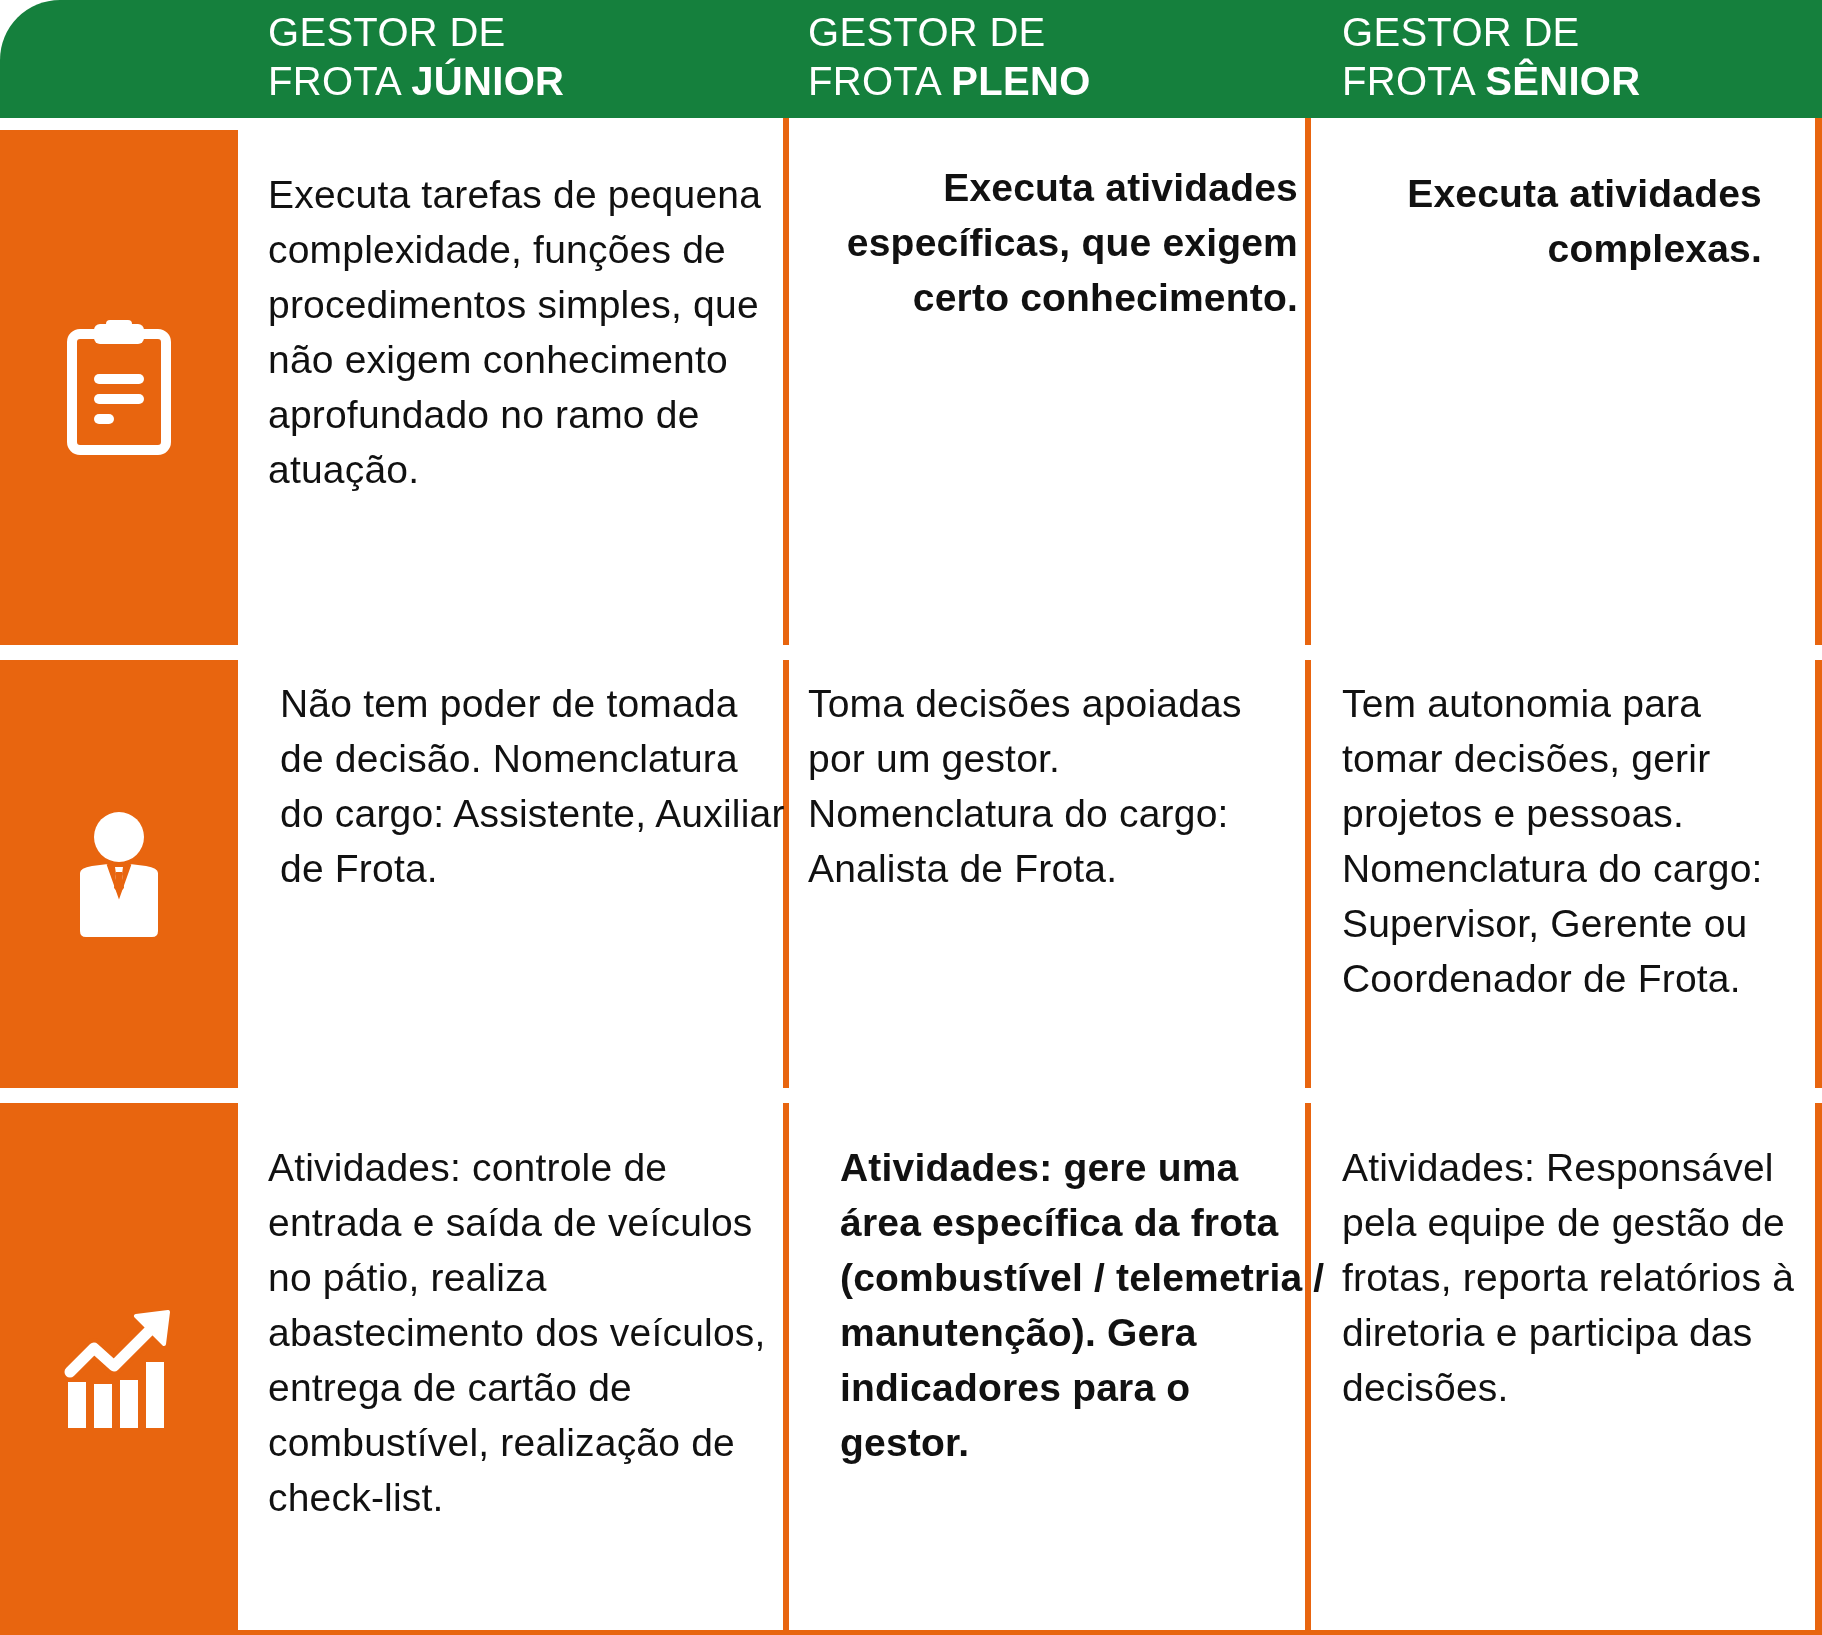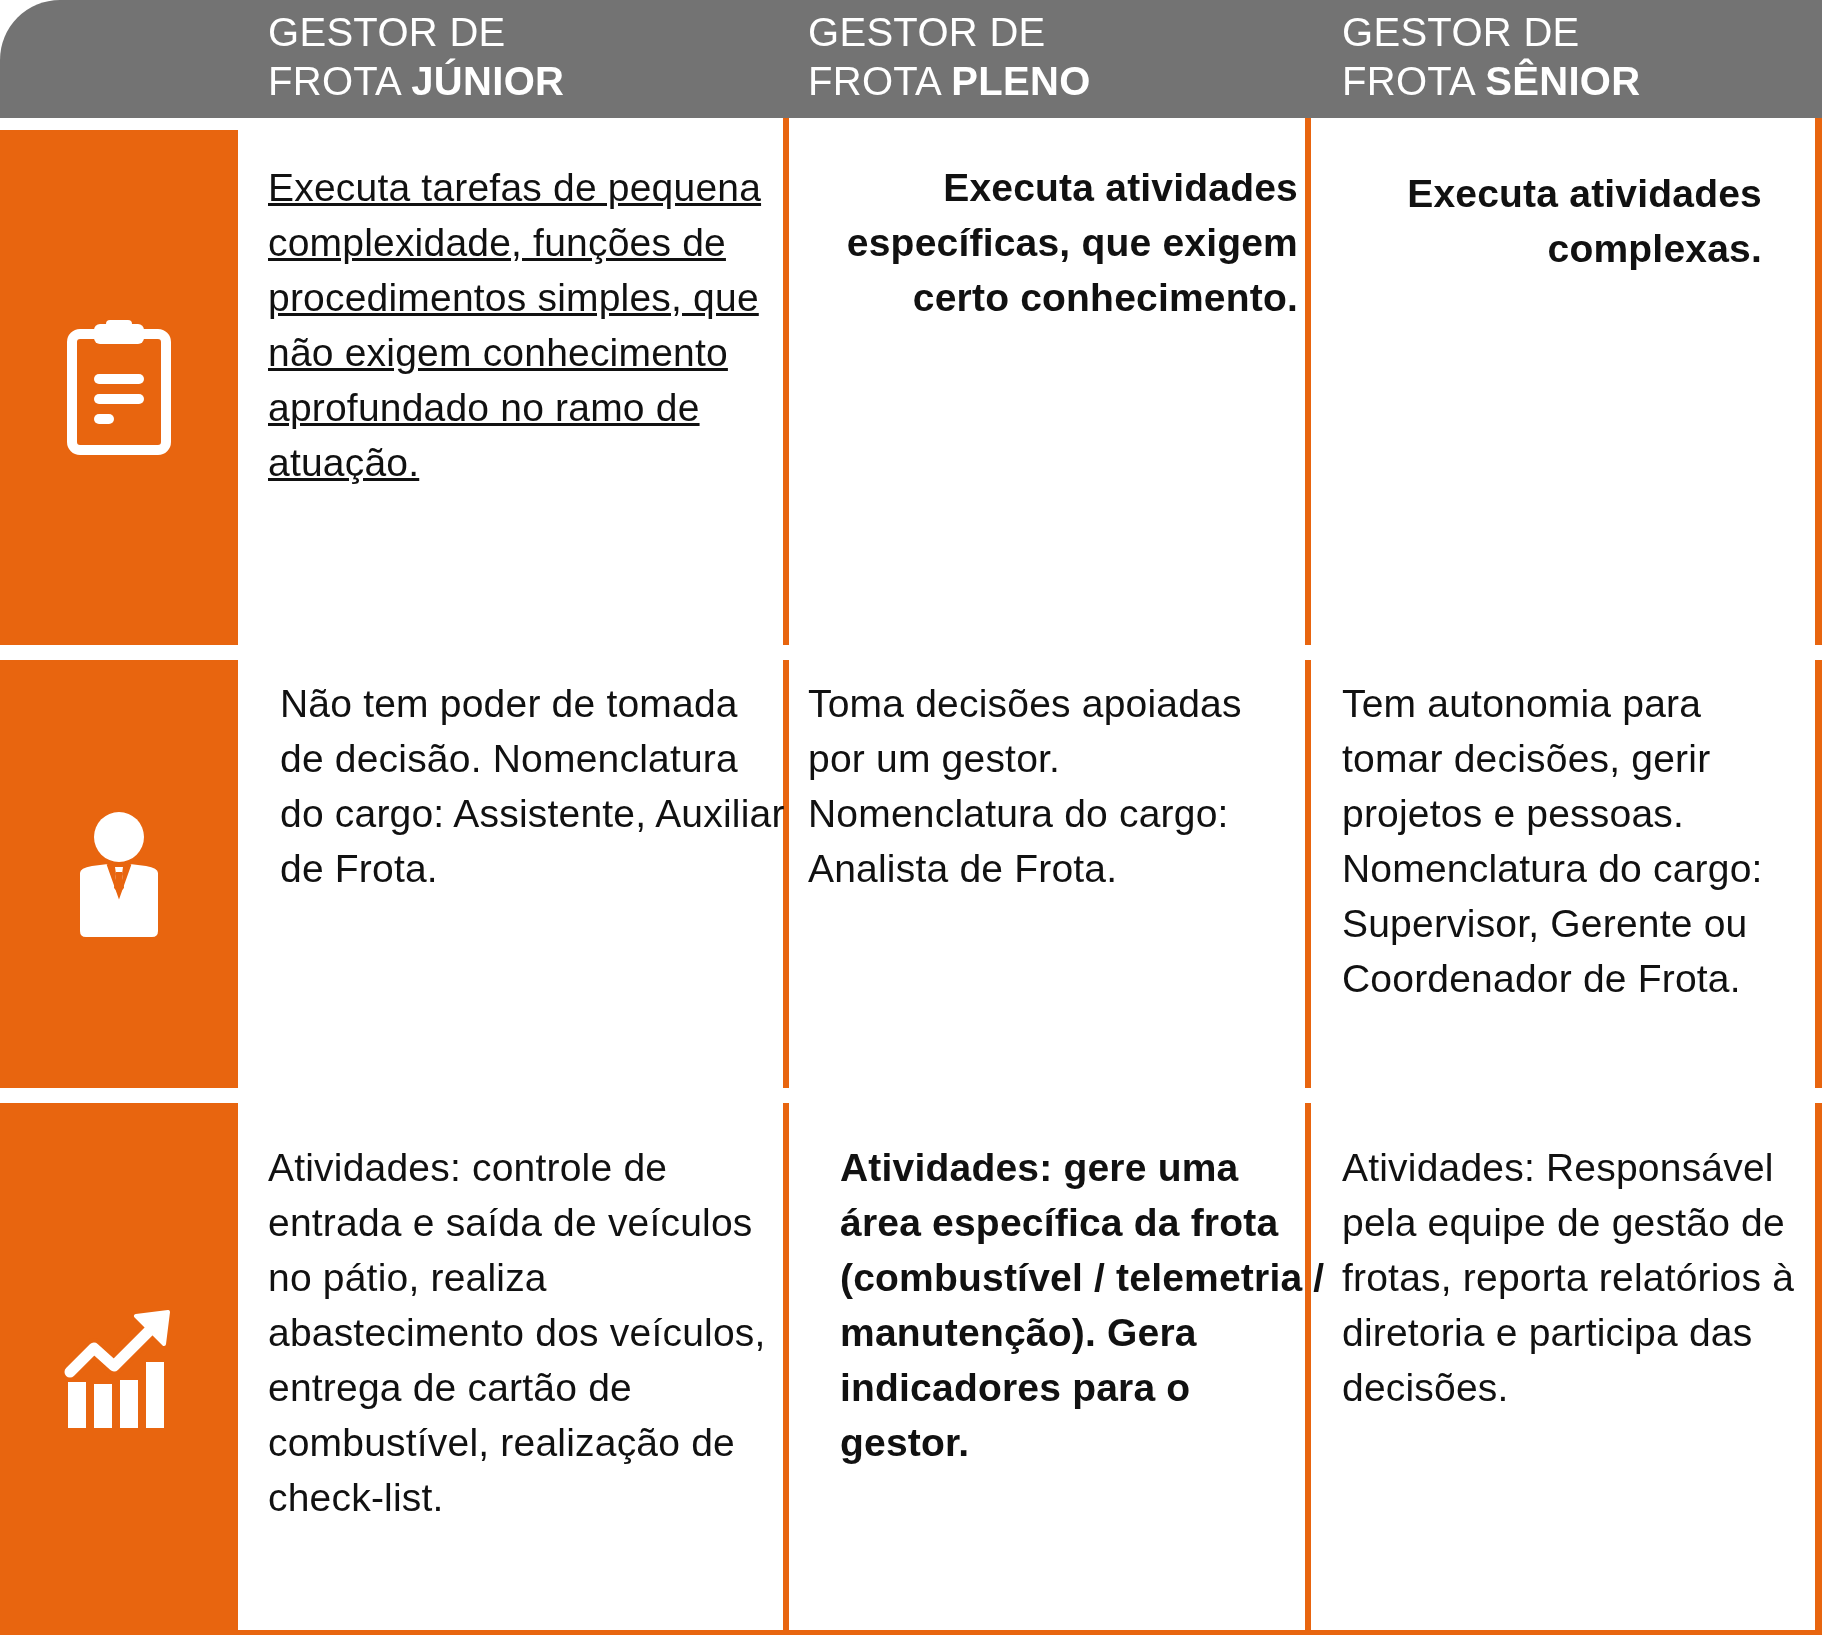--- a/index.html
+++ b/index.html
@@ -1,19 +1,19 @@
 <!DOCTYPE html>
 <html><head>
   <meta charset="utf-8">
   <style>
     html, body { margin: 0; padding: 0; background: #ffffff; }
     body { width: 1822px; height: 1635px; position: relative; overflow: hidden;
            font-family: "Liberation Sans", "DejaVu Sans", sans-serif; }
     .abs { position: absolute; }
-    .header { left: 0; top: 0; width: 1822px; height: 118px; background: #737373;
+    .header { left: 0; top: 0; width: 1822px; height: 118px; background: #15803d;
               border-top-left-radius: 60px; }
     .hdr-title { position: absolute; top: 8px; color: #ffffff; font-size: 40px;
                  line-height: 49px; letter-spacing: 0.3px; }
     .hdr-title b { font-weight: bold; }
     .icon-cell { left: 0; width: 238px; background: #E8650F; display: flex;
                  align-items: center; justify-content: center; }
     .vline { width: 6px; background: #E8650F; }
     .cell-text { position: absolute; color: #111111; font-size: 39px; line-height: 55px;
                  letter-spacing: 0.2px; }
     .cell-text.bold { font-weight: bold; text-align: right; }
@@ -79,21 +79,21 @@
 <div class="abs vline" style="left:783px;top:660px;height:428px;"></div>
 <div class="abs vline" style="left:783px;top:1103px;height:532px;"></div>
 <div class="abs vline" style="left:1305px;top:118px;height:527px;"></div>
 <div class="abs vline" style="left:1305px;top:660px;height:428px;"></div>
 <div class="abs vline" style="left:1305px;top:1103px;height:532px;"></div>
 <div class="abs vline" style="left:1815px;top:118px;height:527px;width:7px;"></div>
 <div class="abs vline" style="left:1815px;top:660px;height:428px;width:7px;"></div>
 <div class="abs vline" style="left:1815px;top:1103px;height:532px;width:7px;"></div>
 <div class="abs bottom-border"></div>
 
-<div class="cell-text" style="left:268px;top:160px;width:500px;text-decoration:underline;">Executa tarefas de pequena complexidade, funções de procedimentos simples, que não exigem conhecimento aprofundado no ramo de atuação.</div>
+<div class="cell-text" style="left:268px;top:167px;width:500px;">Executa tarefas de pequena complexidade, funções de procedimentos simples, que não exigem conhecimento aprofundado no ramo de atuação.</div>
 <div class="cell-text bold" style="left:808px;top:160px;width:490px;">Executa atividades específicas, que exigem certo conhecimento.</div>
 <div class="cell-text bold" style="left:1342px;top:166px;width:420px;">Executa atividades complexas.</div>
 
 <div class="cell-text" style="left:268px;top:676px;width:510px;margin-left:12px;">Não tem poder de tomada de decisão. Nomenclatura do cargo: Assistente, Auxiliar de Frota.</div>
 <div class="cell-text" style="left:808px;top:676px;width:475px;">Toma decisões apoiadas por um gestor. Nomenclatura do cargo: Analista de Frota.</div>
 <div class="cell-text" style="left:1342px;top:676px;width:470px;">Tem autonomia para tomar decisões, gerir projetos e pessoas. Nomenclatura do cargo: Supervisor, Gerente ou Coordenador de Frota.</div>
 
 <div class="cell-text" style="left:268px;top:1140px;width:500px;">Atividades: controle de entrada e saída de veículos no pátio, realiza abastecimento dos veículos, entrega de cartão de combustível, realização de check-list.</div>
 <div class="cell-text" style="left:840px;top:1140px;width:490px;font-weight:bold;">Atividades: gere uma área específica da frota (combustível / telemetria / manutenção). Gera indicadores para o gestor.</div>
 <div class="cell-text" style="left:1342px;top:1140px;width:472px;">Atividades: Responsável pela equipe de gestão de frotas, reporta relatórios à diretoria e participa das decisões.</div>

